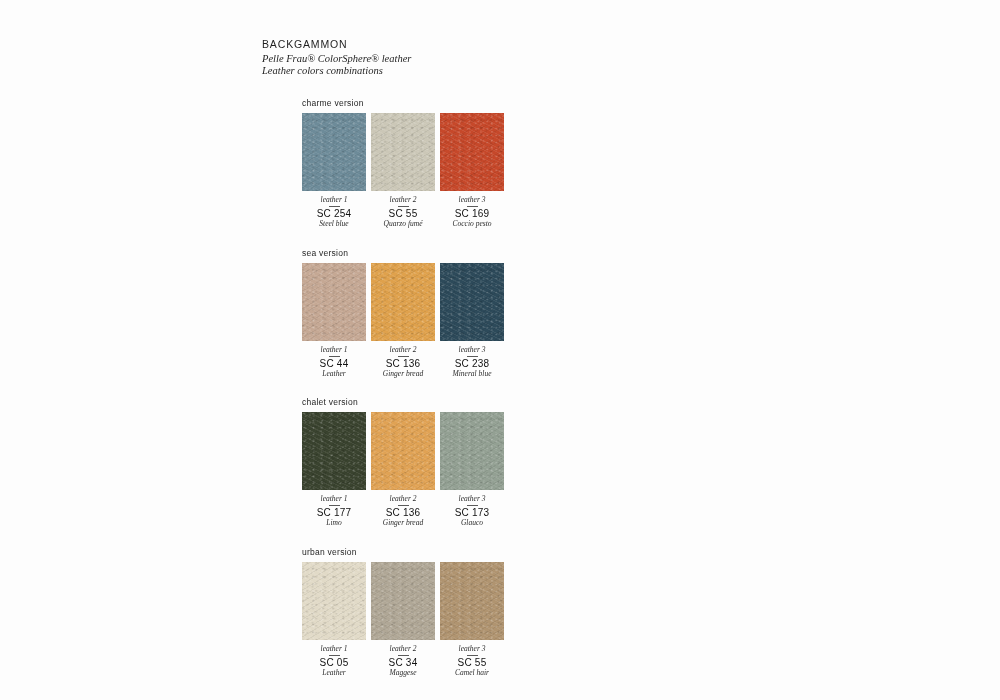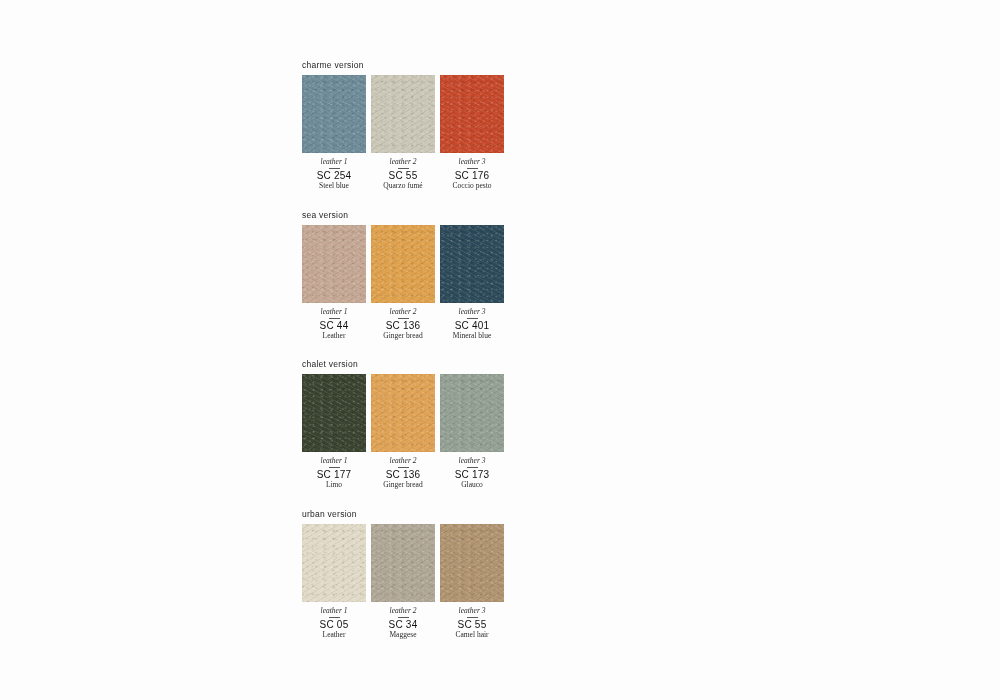--- a/index.html
+++ b/index.html
@@ -118,31 +118,37 @@
   }
   .code {
     font-family: "Liberation Sans", sans-serif;
     font-size: 10px;
     letter-spacing: 0.2px;
     color: #111;
     line-height: 10px;
   }
   .cname {
     font-family: "Liberation Serif", serif;
+    font-style: italic;
     font-size: 7.5px;
     color: #2a2a2a;
     line-height: 9.5px;
   }
 </style>
 </head>
 <body>
 
 <div class="sheet">
   <div class="content">
 
+    <div class="header">
+      <div class="doc-title">BACKGAMMON</div>
+      <div class="doc-sub first">Pelle Frau® ColorSphere® leather</div>
+      <div class="doc-sub">Leather colors combinations</div>
+    </div>
 
     <div id="versions">
         <div class="version-block first">
           <div class="version-label">charme version</div>
           <div class="swatch-row">
             <div class="swatch-cell">
               <div class="swatch" style="background: rgb(109, 139, 153);">
                 <div class="grain"></div>
                 <div class="grain2"></div>
               </div>
@@ -166,21 +172,21 @@
               </div>
             </div>
             <div class="swatch-cell">
               <div class="swatch" style="background: rgb(198, 72, 42);">
                 <div class="grain"></div>
                 <div class="grain2"></div>
               </div>
               <div class="cell-caption">
                 <div class="leather-label">leather 3</div>
                 <div class="rule"></div>
-                <div class="code">SC 176</div>
+                <div class="code">SC 169</div>
                 <div class="cname">Coccio pesto</div>
               </div>
             </div>
           </div>
         </div>
         <div class="version-block">
           <div class="version-label">sea version</div>
           <div class="swatch-row">
             <div class="swatch-cell">
               <div class="swatch" style="background: rgb(197, 168, 148);">
@@ -207,21 +213,21 @@
               </div>
             </div>
             <div class="swatch-cell">
               <div class="swatch" style="background: rgb(45, 74, 90);">
                 <div class="grain"></div>
                 <div class="grain2"></div>
               </div>
               <div class="cell-caption">
                 <div class="leather-label">leather 3</div>
                 <div class="rule"></div>
-                <div class="code">SC 401</div>
+                <div class="code">SC 238</div>
                 <div class="cname">Mineral blue</div>
               </div>
             </div>
           </div>
         </div>
         <div class="version-block">
           <div class="version-label">chalet version</div>
           <div class="swatch-row">
             <div class="swatch-cell">
               <div class="swatch" style="background: rgb(58, 67, 47);">

